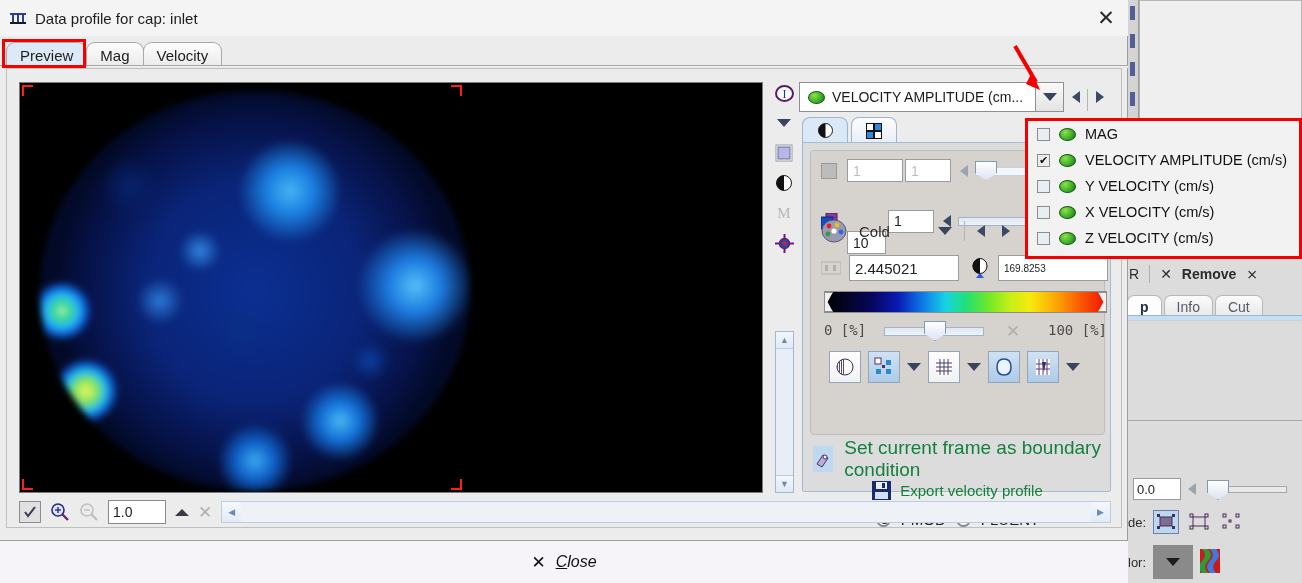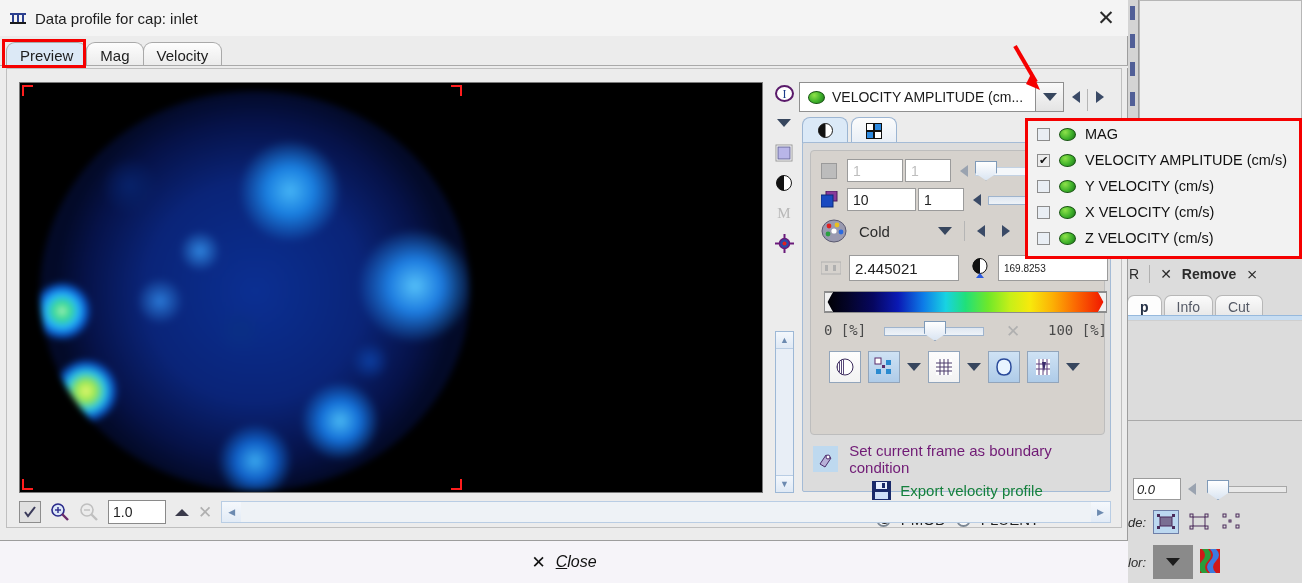--- a/index.html
+++ b/index.html
@@ -45,21 +45,21 @@
   .bg-tab.sel { background: #fdfdfd; color: #263246; font-weight: bold; }
   .bg-under {
     position: absolute; left: 1127px; top: 315px; width: 175px; height: 5px;
     background: #c7ddf2; border-top: 1px solid #96b9dd;
   }
   .bg-body {
     position: absolute; left: 1127px; top: 320px; width: 175px; height: 128px;
     background: #dcdcdc; border-top: 1px solid #cfcfcf;
   }
   .bg-sep-line { position: absolute; left: 1127px; top: 420px; width: 175px; height: 1px; background: #a9a9a9; }
-  .bg-row { position: absolute; display: flex; align-items: center; gap: 7px; font-size: 13px; color: #2b2b2b; font-style: italic; }
+  .bg-row { position: absolute; display: flex; align-items: center; gap: 7px; font-size: 13px; color: #2b2b2b; }
   .bg-input {
     width: 48px; height: 22px; background: #fff; border: 1px solid #9b9b9b;
     font-size: 13px; padding: 0 3px; display: flex; align-items: center; color: #222;
   }
   .bg-slider { position: relative; width: 84px; height: 18px; }
   .bg-slider .track { position: absolute; top: 6px; left: 10px; right: 0; height: 7px;
     background: #e9e9e9; border: 1px solid #a8a8a8; }
   .bg-iconbtn { width: 26px; height: 24px; display: flex; align-items: center; justify-content: center; }
   .bg-iconbtn.sel { background: #bcd8f0; border: 1px solid #6f7fa8; }
   .bg-graybox { width: 40px; height: 34px; background: #8a8a8a; display: flex; align-items: center; justify-content: center; }
@@ -237,21 +237,21 @@
     display:flex; align-items:center; justify-content:center;
     background: linear-gradient(#fdfdfd,#f2f2f2);
   }
   .tbtn.on { background: linear-gradient(#cfe2f4,#aecbe8); }
 
   .bcrow {
     position: absolute; left: 10px; top: 302px; width: 295px; height: 28px;
     display: flex; align-items: center; gap: 11px;
   }
   .bcico { width: 26px; height: 26px; background: #bed9ef; display:flex; align-items:center; justify-content:center; }
-  .bctext { font-size: 15px; color: #701a75; }
+  .bctext { font-size: 19px; color: #15803d; }
   .exprow { position: absolute; left: 0px; top: 338px; width: 309px; display:flex; align-items:center; justify-content:center; gap: 9px; }
   .radrow { position: absolute; left: 0px; top: 368px; width: 309px; display:flex; align-items:center; justify-content:center; gap: 10px; }
   .radio { width: 15px; height: 15px; border-radius: 50%; border: 2px solid #7d8894; background:#fbfbfb; position:relative; }
   .radio.on::after { content:''; position:absolute; left:3px; top:3px; width:7px; height:7px; border-radius:50%; background:#1c1c1c; }
 
   
   .btmbar {
     position: absolute; left: 12px; top: 427px; width: 1092px; height: 32px;
     display: flex; align-items: center; gap: 9px;
   }
@@ -522,21 +522,21 @@
               </span>
             </div>
 
             <div class="ctl-row" style="left:10px; top:37px;">
               <span style="width:17px;height:17px;">
                 <svg width="17" height="17" viewBox="0 0 17 17">
                     <rect x="5" y="0" width="11" height="10" fill="#8a3a9a" stroke="#4a1a5a"></rect>
                     <rect x="0" y="4" width="12" height="12" fill="#1a4ac0" stroke="#0a2a7a"></rect>
                   </svg>
               </span>
-              <span class="num" style="width:69px; margin-left:9px;">10</span>
+              <span class="num" style="width:39px; margin-left:9px;margin-top:43px;">10</span>
               <span class="num" style="width:46px; margin-left:2px;">1</span>
               <span class="tri-l" style="margin-left:9px;"></span>
               <span class="slider" style="width:110px; margin-left:7px;">
                 <span class="track"></span>
                 <span class="knob" style="left:88px;"></span>
               </span>
             </div>
 
             <div class="ctl-row" style="left:10px; top:68px;">
               <span style="width:26px;height:24px;">

